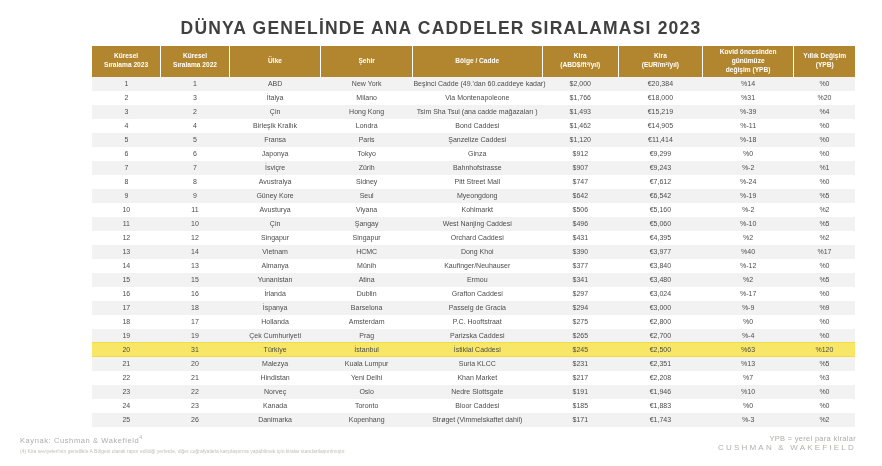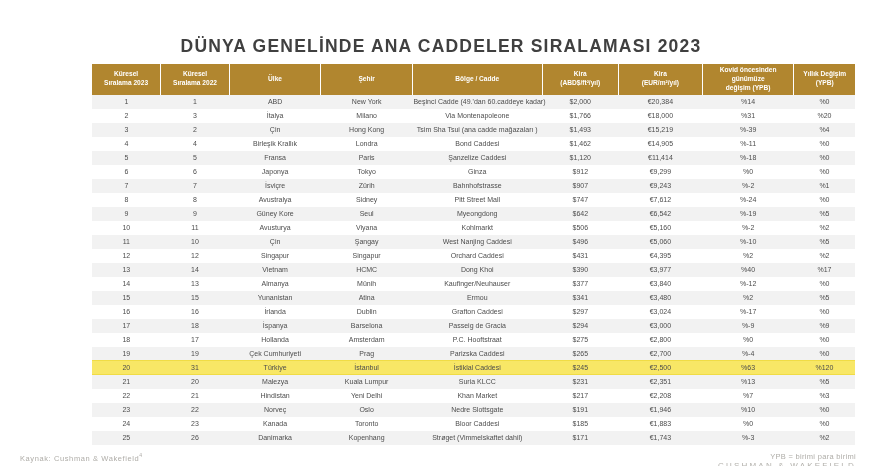--- a/index.html
+++ b/index.html
@@ -4,21 +4,21 @@
 <style>
   * { margin:0; padding:0; box-sizing:border-box; }
   html,body { background:#ffffff; }
   body {
     width:882px; height:466px; overflow:hidden;
     font-family:"Liberation Sans","DejaVu Sans",sans-serif;
     position:relative;
   }
   .page { width:882px; height:466px; position:relative; }
   .title {
-    margin-top:36px;
+    margin-top:18px;
     text-align:center;
     font-size:17.5px;
     font-weight:bold;
     letter-spacing:1.2px;
     color:#404040;
   }
   table.ranking {
     border-collapse:collapse;
     table-layout:fixed;
     width:763px;
@@ -393,18 +393,18 @@
         </tr>
       </tbody>
   </table>
 
   <div class="footer">
     <div class="footer-left">
       <div class="source"><span>Kaynak: Cushman &amp; Wakefield</span><sup>4</sup></div>
       <div class="footnote">(4) Kira seviyeleri'nin genellikle A Bölgesi olarak rapor edildiği yerlerde, diğer coğrafyalarla karşılaştırma yapabilmek için kiralar standartlaştırılmıştır.</div>
     </div>
     <div class="footer-right">
-      <div class="ypb-note">YPB = birimi para birimi</div>
+      <div class="ypb-note">YPB = yerel para kiralar</div>
       <div class="brand">CUSHMAN &amp; WAKEFIELD</div>
     </div>
   </div>
 
 </div>
 
 </body></html>

